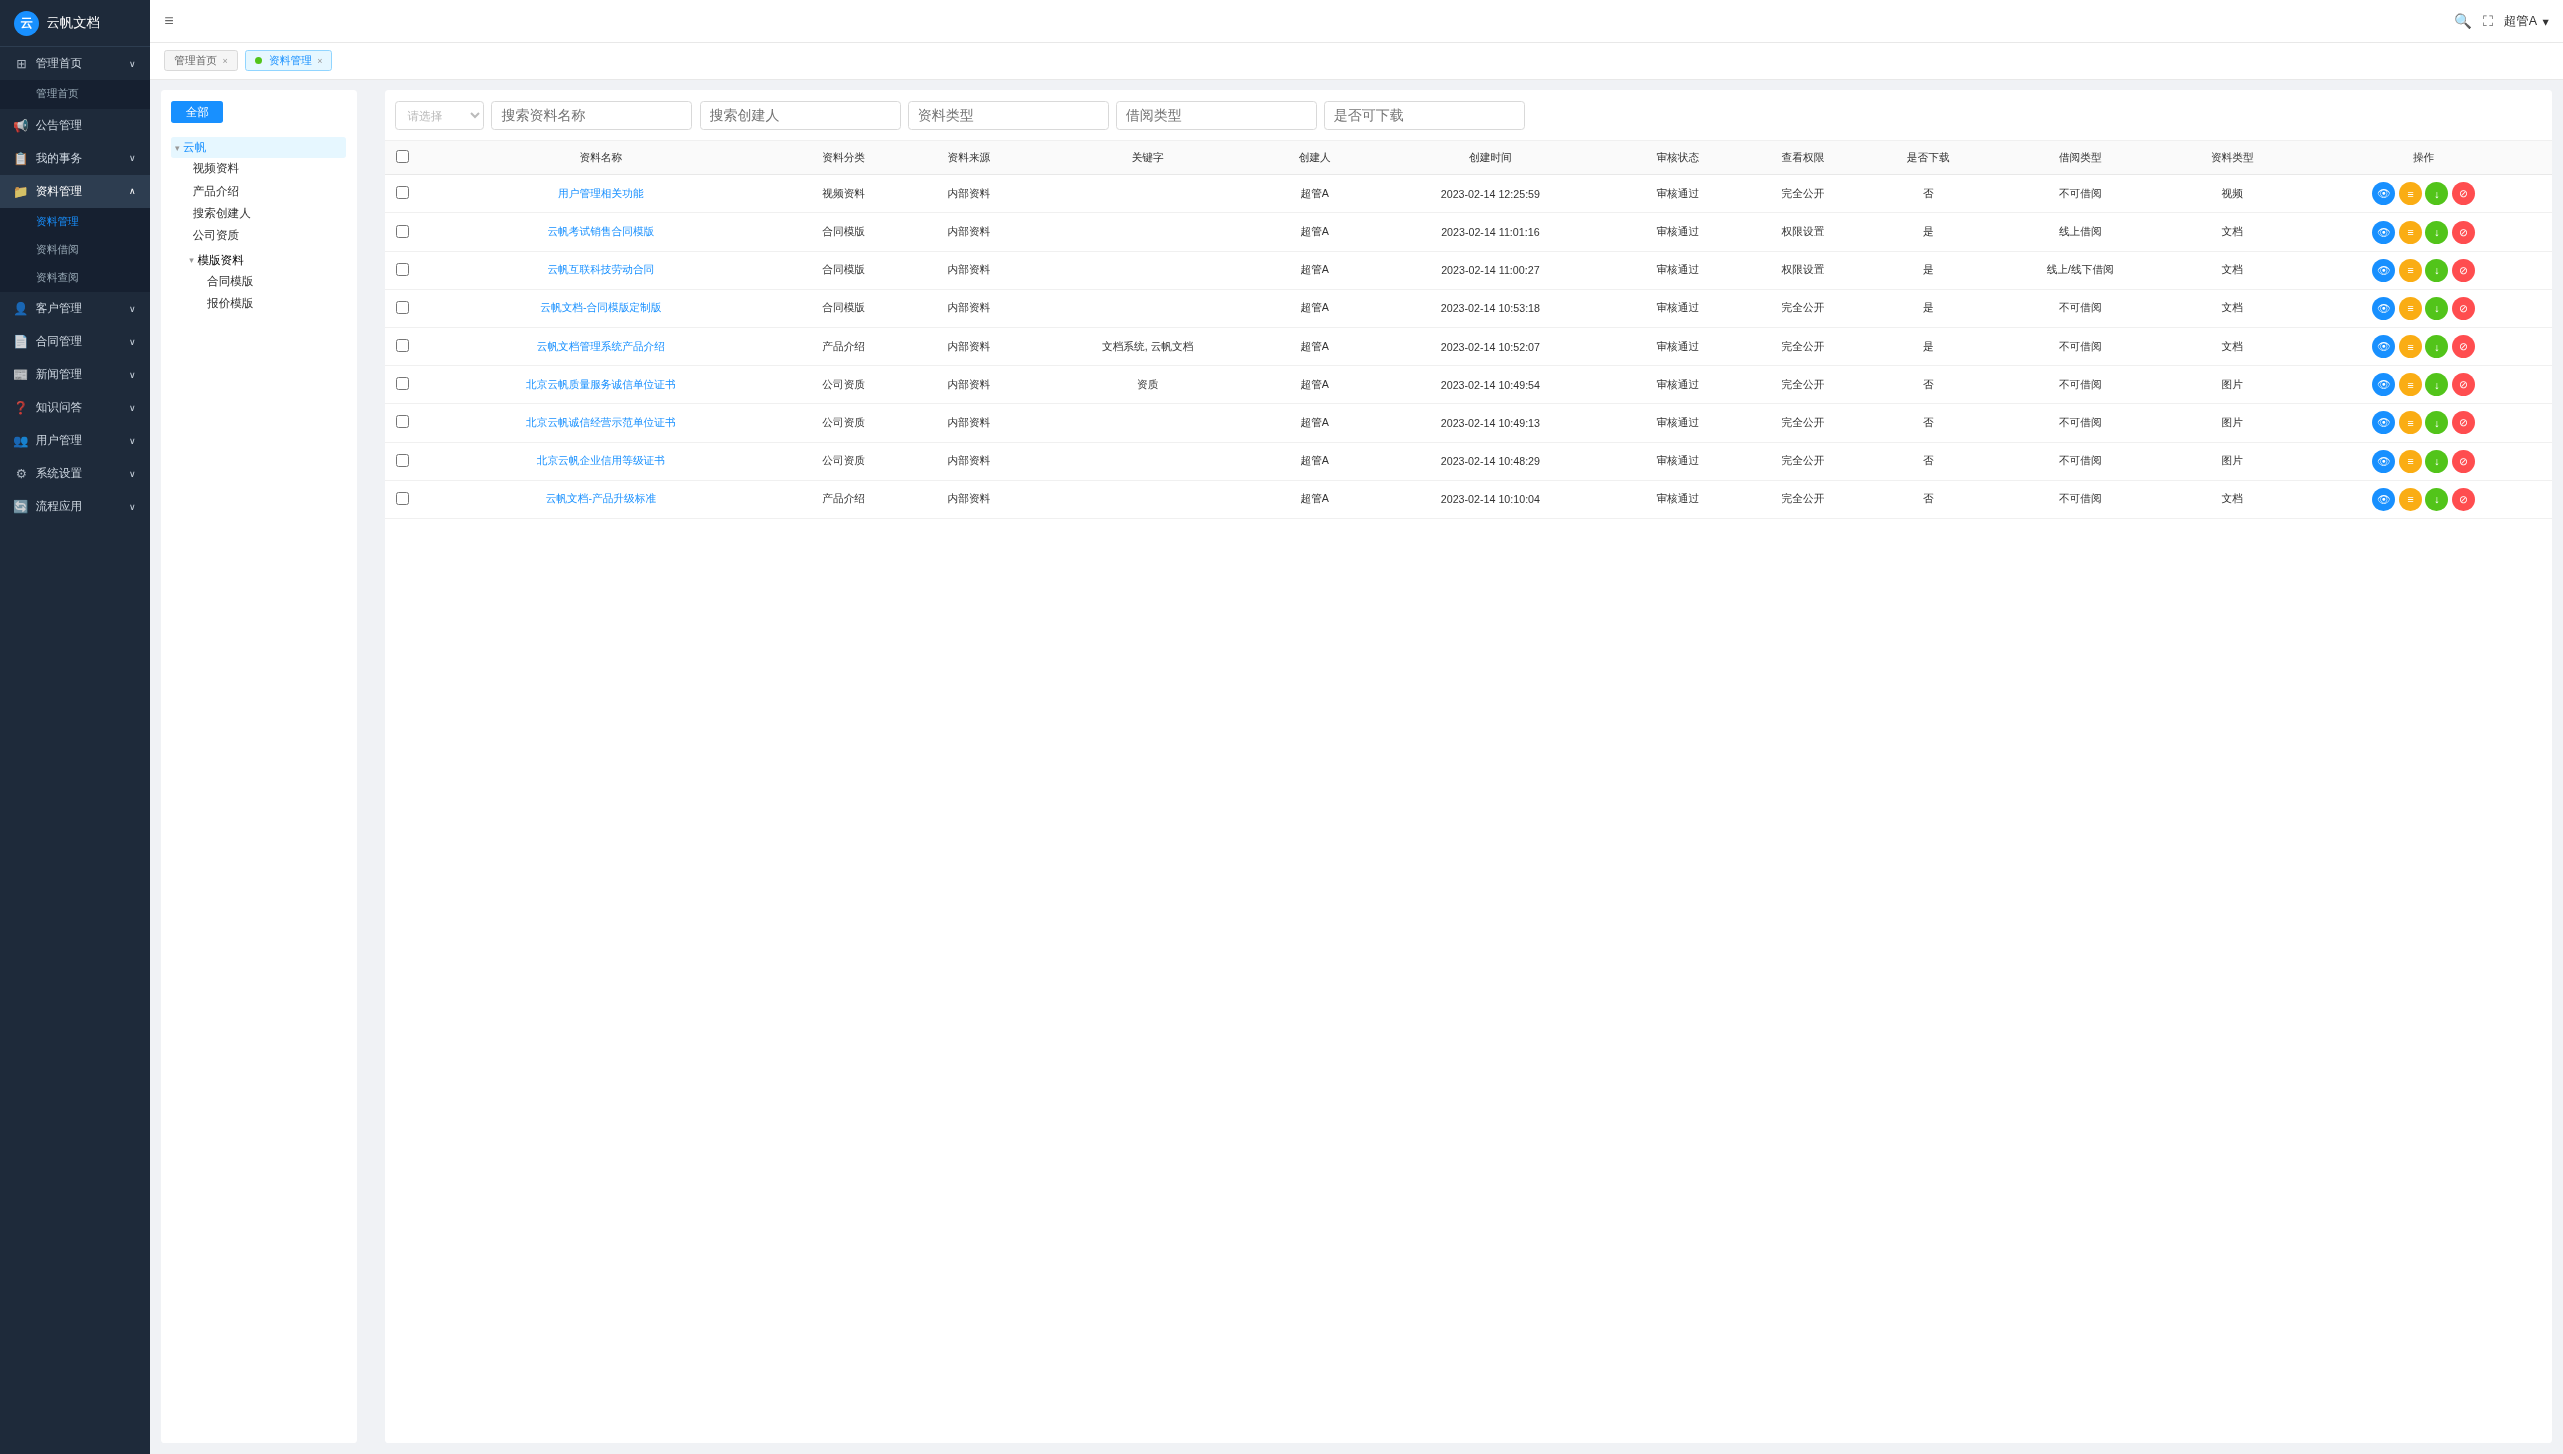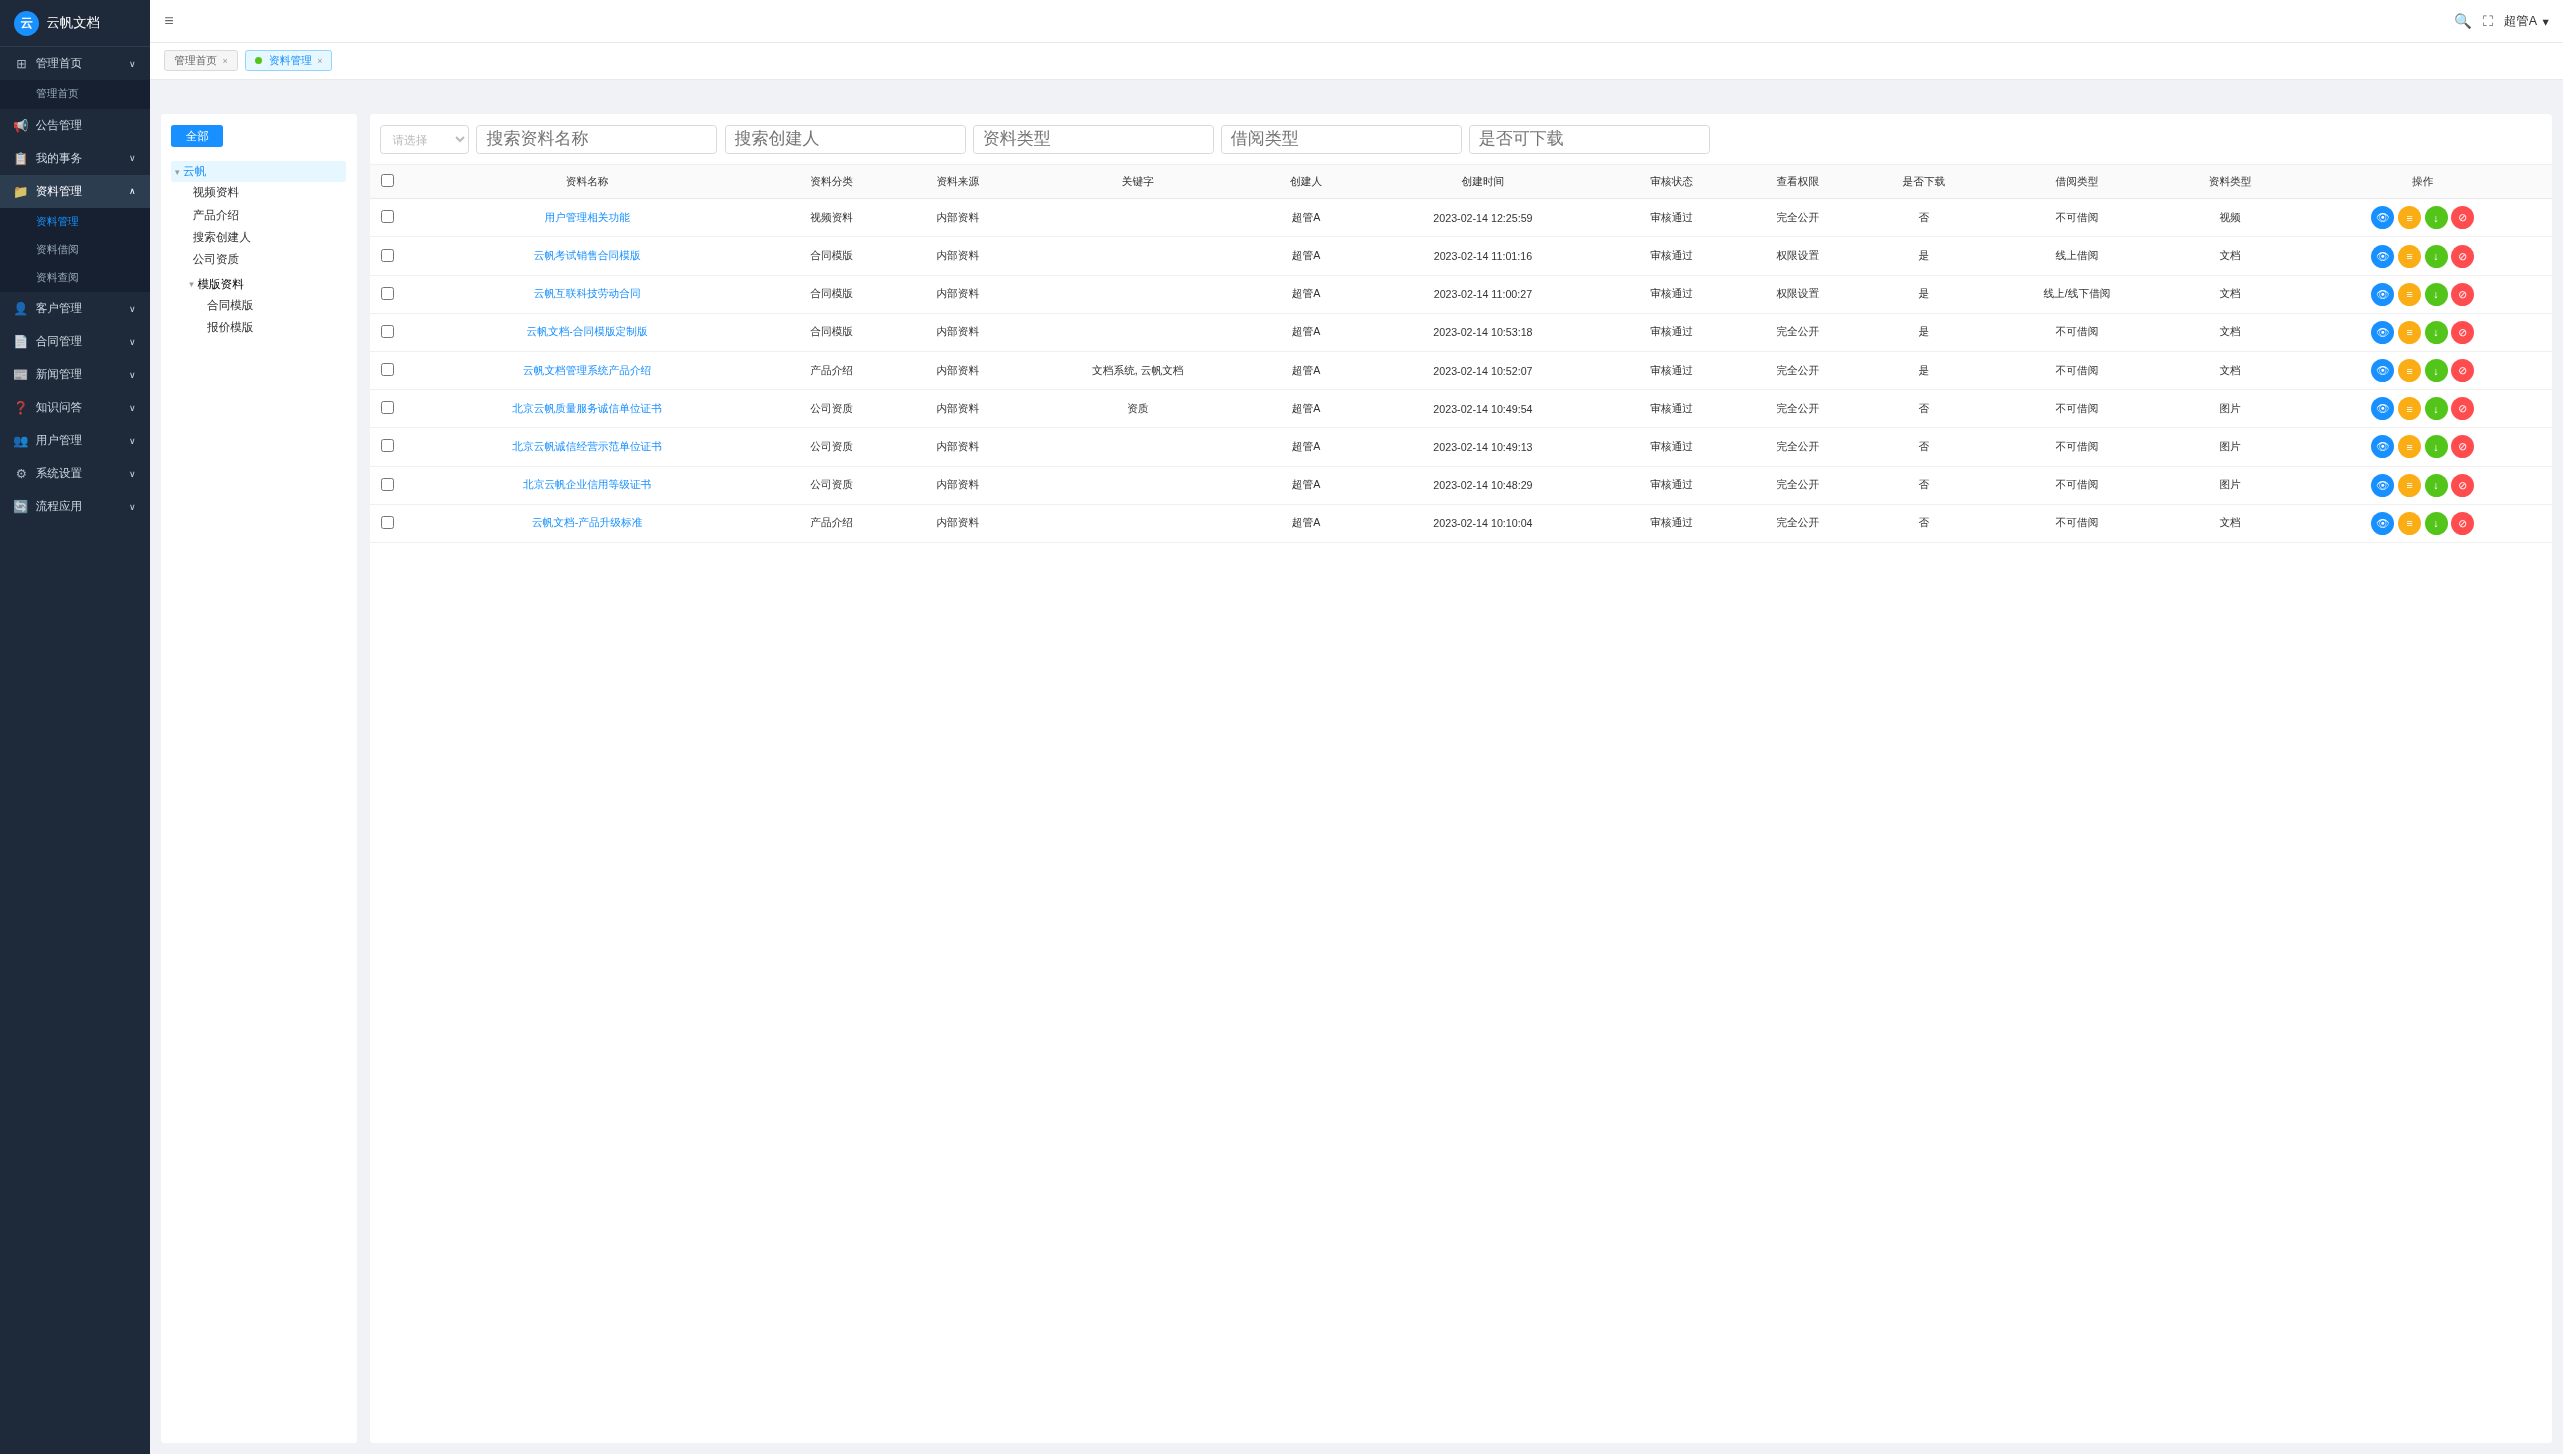--- a/index.html
+++ b/index.html
@@ -32,39 +32,39 @@
     .user-info { display: flex; align-items: center; gap: 5.4px; cursor: pointer; font-size: 12.5px; color: #333; }
 
     
     .breadcrumb-bar { background: white; padding: 7.1px 14.3px; border-bottom: 0.9px solid #e8e8e8; display: flex; gap: 7.1px; }
     .breadcrumb-tab { display: flex; align-items: center; gap: 3.6px; padding: 2.7px 9px; border-radius: 2.7px; font-size: 10.7px; cursor: pointer; }
     .breadcrumb-tab.inactive { background: #f5f5f5; color: #666; border: 0.9px solid #d9d9d9; }
     .breadcrumb-tab.active { background: #e6f7ff; color: #1890ff; border: 0.9px solid #91d5ff; }
     .breadcrumb-tab .close { font-size: 9px; color: #999; margin-left: 1.8px; }
 
     
-    .content { flex: 1; display: flex; overflow: hidden; padding: 10.7px; gap: 13px; margin-top: 24px; }
+    .content { flex: 1; display: flex; overflow: hidden; padding: 10.7px; gap: 28px; }
 
     
     .tree-panel { width: 196px; background: white; border-radius: 3.6px; padding: 10.7px; flex-shrink: 0; overflow-y: auto; }
     .tree-all-btn { background: #1890ff; color: white; border: none; padding: 3.6px 14.3px; border-radius: 2.7px; cursor: pointer; font-size: 11.6px; margin-bottom: 10.7px; }
     .tree-node { padding: 3.6px 0; }
     .tree-node-label { display: flex; align-items: center; gap: 3.6px; cursor: pointer; padding: 2.7px 3.6px; border-radius: 2.7px; font-size: 11.6px; }
     .tree-node-label.selected { background: #e6f7ff; color: #1890ff; }
     .tree-arrow { font-size: 9px; color: #999; }
     .tree-children { padding-left: 14.3px; }
     .tree-leaf { padding: 3.6px 7.1px; cursor: pointer; font-size: 11.6px; color: #333; border-radius: 2.7px; }
 
     
     .table-panel { flex: 1; background: white; border-radius: 3.6px; display: flex; flex-direction: column; overflow: hidden; }
 
     
     .filter-bar { padding: 10.7px; display: flex; gap: 7.1px; border-bottom: 0.9px solid #f0f0f0; flex-wrap: wrap; }
     .filter-select { height: 28.6px; padding: 0 7.1px; border: 0.9px solid #d9d9d9; border-radius: 3.6px; font-size: 11.6px; background: white; color: #bbb; min-width: 89px; }
-    .filter-input { height: 28.6px; padding: 0 9px; border: 0.9px solid #d9d9d9; border-radius: 3.6px; font-size: 17px; min-width: 125px; color: #999; }
+    .filter-input { height: 28.6px; padding: 0 9px; border: 0.9px solid #d9d9d9; border-radius: 3.6px; font-size: 14px; min-width: 125px; color: #999; }
 
     
     .action-bar { padding: 7.1px 10.7px; display: flex; gap: 7.1px; border-bottom: 0.9px solid #f0f0f0; }
     .btn-add { background: #1890ff; color: white; border: none; padding: 5.4px 12.5px; border-radius: 3.6px; cursor: pointer; font-size: 11.6px; display: flex; align-items: center; gap: 3.6px; }
     .btn-edit { background: #faad14; color: white; border: none; padding: 5.4px 12.5px; border-radius: 3.6px; cursor: pointer; font-size: 11.6px; display: flex; align-items: center; gap: 3.6px; }
     .btn-delete { background: #ff4d4f; color: white; border: none; padding: 5.4px 12.5px; border-radius: 3.6px; cursor: pointer; font-size: 11.6px; display: flex; align-items: center; gap: 3.6px; }
 
     
     .table-wrap { flex: 1; overflow: auto; }
     table { width: 100%; border-collapse: collapse; font-size: 10.7px; }

